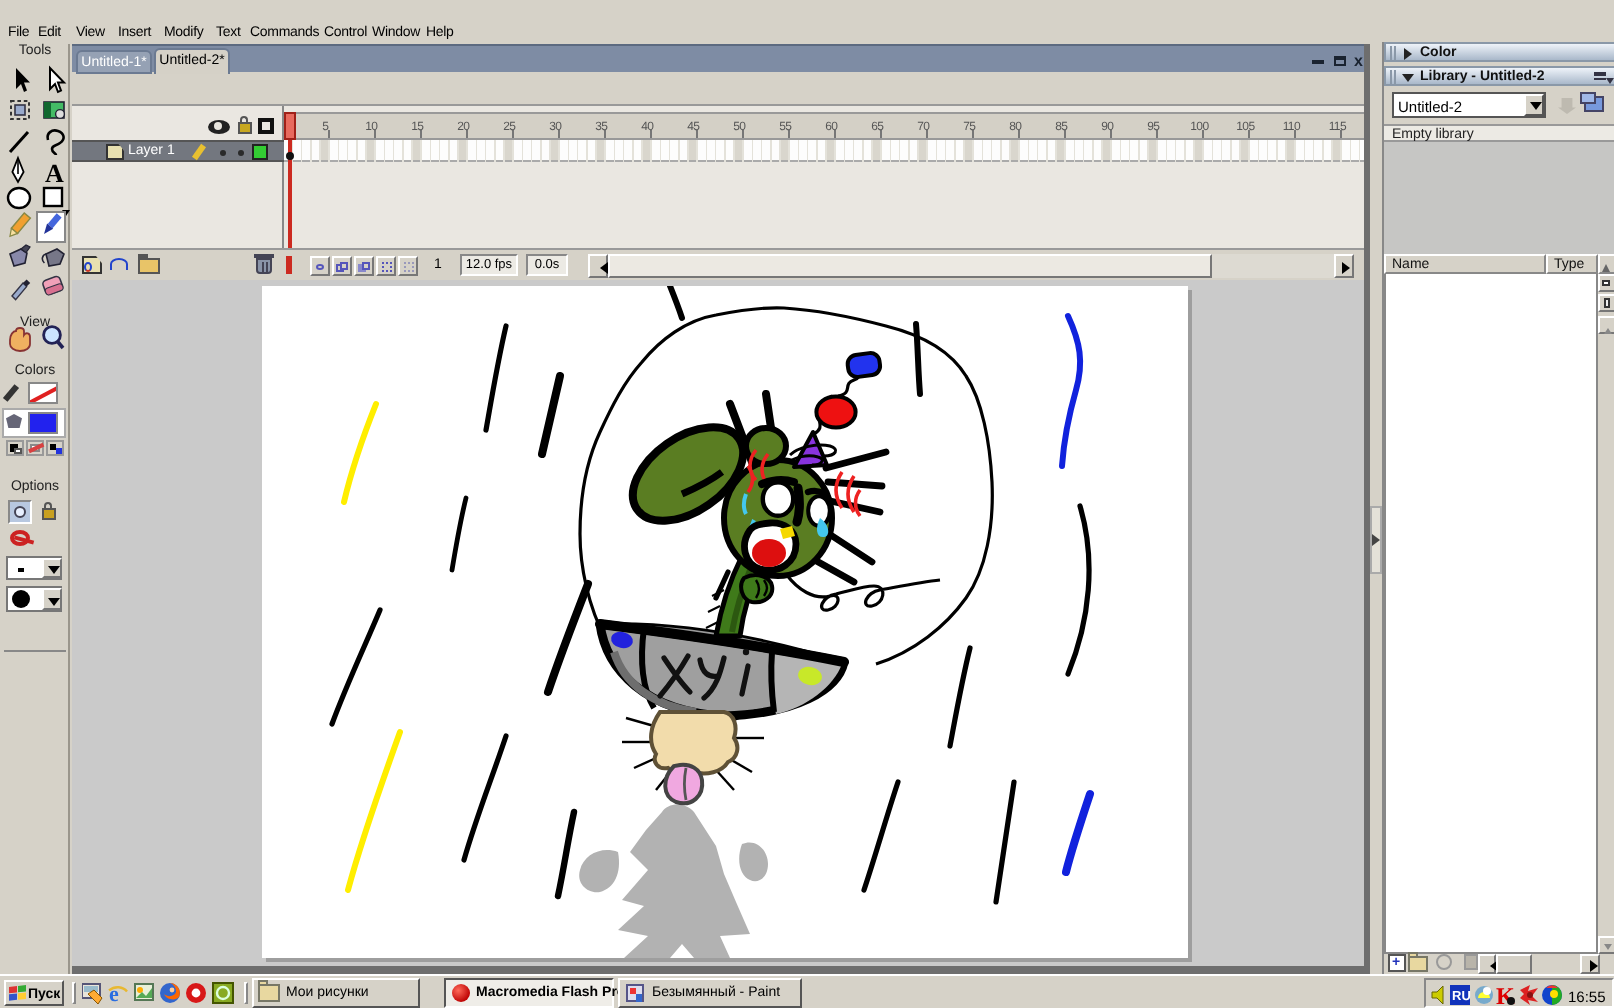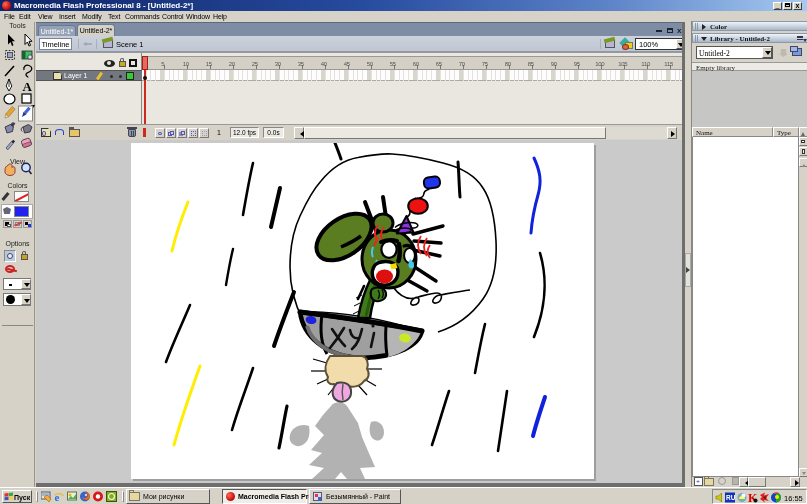--- a/index.html
+++ b/index.html
@@ -5,30 +5,20 @@
 * { margin:0; padding:0; box-sizing:border-box; }
 html,body { width:807px; height:504px; overflow:hidden; background:#d6d2c8; font-family:"Liberation Sans", sans-serif; }
 .abs { position:absolute; }
 #app { position:relative; width:807px; height:504px; }
 .ttext { color:#fff; font-weight:bold; font-size:8.5px; }
 </style>
 </head>
 <body>
 <div id="app">
 
-<div class="abs" id="titlebar" style="left:0;top:0;width:807px;height:11px;background:linear-gradient(90deg,#0e2568 0%,#274b9e 45%,#5c82c8 75%,#a6caf0 100%);">
-  <div class="abs" style="left:2px;top:1px;width:9px;height:9px;border-radius:50%;background:radial-gradient(circle at 35% 35%, #ff6a5a, #c00606 70%);"></div>
-  <div class="abs ttext" style="left:14px;top:1px;font-size:8px;">Macromedia Flash Professional 8 - [Untitled-2*]</div>
-
-  <div class="abs" style="left:773px;top:2px;width:9px;height:8px;background:#d6d2c8;border:1px solid;border-color:#fff #404040 #404040 #fff;font-size:7px;line-height:4px;text-align:center;color:#000;">_</div>
-  <div class="abs" style="left:783px;top:2px;width:9px;height:8px;background:#d6d2c8;border:1px solid;border-color:#fff #404040 #404040 #fff;">
-        <div class="abs" style="left:1px;top:0px;width:5px;height:4px;border:1px solid #000;border-top-width:2px;"></div>
-      </div>
-  <div class="abs" style="left:793px;top:2px;width:9px;height:8px;background:#d6d2c8;border:1px solid;border-color:#fff #404040 #404040 #fff;font-size:7px;line-height:6px;text-align:center;color:#000;font-weight:bold;">x</div>
-</div>
 
 <div class="abs" style="left:0;top:11px;width:807px;height:11px;background:#d6d2c8;font-size:7px;color:#000;letter-spacing:-0.15px;">
   <span class="abs" style="left:4px;top:2px;">File</span>
   <span class="abs" style="left:19px;top:2px;">Edit</span>
   <span class="abs" style="left:38px;top:2px;">View</span>
   <span class="abs" style="left:59px;top:2px;">Insert</span>
   <span class="abs" style="left:82px;top:2px;">Modify</span>
   <span class="abs" style="left:108px;top:2px;">Text</span>
   <span class="abs" style="left:125px;top:2px;">Commands</span>
   <span class="abs" style="left:162px;top:2px;">Control</span>
@@ -139,44 +129,20 @@
 
 <div class="abs" style="left:36px;top:22px;width:647px;height:14px;background:#7e8ca4;border-top:1px solid #5c6a80;">
   <div class="abs" style="left:2px;top:2px;width:38px;height:12px;background:#95a1b4;border-radius:3px 3px 0 0;border:1px solid #6b7a92;color:#fff;font-size:7px;text-align:center;line-height:11px;">Untitled-1*</div>
   <div class="abs" style="left:41px;top:1px;width:38px;height:13px;background:#d5d1c7;border-radius:3px 3px 0 0;border:1px solid #6b7a92;border-bottom:none;color:#000;font-size:7px;text-align:center;line-height:12px;">Untitled-2*</div>
 
   <div class="abs" style="left:620px;top:7px;width:6px;height:2px;background:#1a2330;"></div>
   <div class="abs" style="left:631px;top:5px;width:6px;height:5px;border:1px solid #1a2330;border-top-width:2px;"></div>
   <div class="abs" style="left:641px;top:4px;color:#1a2330;font-size:8px;font-weight:bold;line-height:7px;">x</div>
 </div>
 
-<div class="abs" style="left:36px;top:36px;width:647px;height:16px;background:linear-gradient(#ccd2dc,#bfc6d2);border-bottom:1px solid #8e99a8;">
-  <div class="abs" style="left:3px;top:2px;width:33px;height:12px;background:#fff;border:1px solid #7a8494;font-size:7.5px;text-align:center;line-height:11px;color:#000;">Timeline</div>
-  <div class="abs" style="left:42px;top:3px;width:1px;height:10px;background:#a8b0bc;"></div>
-  <div class="abs" style="left:47px;top:6px;width:9px;height:4px;background:#9aa4b2;clip-path:polygon(0 50%,40% 0,40% 30%,100% 30%,100% 70%,40% 70%,40% 100%);"></div>
-  <div class="abs" style="left:60px;top:3px;width:1px;height:10px;background:#a8b0bc;"></div>
-
-  <div class="abs" style="left:67px;top:4px;width:10px;height:8px;background:#b8b4d8;border:1px solid #555;"></div>
-  <div class="abs" style="left:66px;top:2px;width:11px;height:4px;background:#7a9a20;transform:rotate(-15deg);"></div>
-  <div class="abs" style="left:80px;top:4px;font-size:7.5px;color:#000;">Scene 1</div>
-
-  <div class="abs" style="left:564px;top:3px;width:1px;height:10px;background:#a8b0bc;"></div>
-  <div class="abs" style="left:569px;top:4px;width:10px;height:8px;background:#b8b4d8;border:1px solid #555;"></div>
-  <div class="abs" style="left:568px;top:2px;width:11px;height:4px;background:#7a9a20;transform:rotate(-15deg);"></div>
-  <div class="abs" style="left:585px;top:3px;width:8px;height:8px;background:#30b0a0;transform:rotate(45deg);"></div>
-  <div class="abs" style="left:589px;top:6px;width:8px;height:7px;background:#e8d020;border:1px solid #776;"></div>
-  <div class="abs" style="left:586px;top:8px;width:7px;height:6px;border-radius:50%;background:#e06828;border:1px solid #833;"></div>
-
-  <div class="abs" style="left:599px;top:2px;width:49px;height:12px;background:#fff;border:1px solid #333;">
-    <span class="abs" style="left:3px;top:1px;font-size:7.5px;color:#000;">100%</span>
-    <div class="abs" style="left:40px;top:0px;width:8px;height:10px;background:#d6d2c8;border:1px solid;border-color:#fff #555 #555 #fff;">
-          <div class="abs" style="left:1px;top:3px;width:0;height:0;border:3px solid transparent;border-top:4px solid #000;"></div>
-        </div>
-  </div>
-</div>
 
 <div class="abs" id="timeline" style="left:36px;top:52px;width:647px;height:88px;background:#eae7e1;border-top:1px solid #999;">
 
   <div class="abs" style="left:0;top:0;width:106px;height:88px;border-right:1px solid #888;">
 
     <div class="abs" style="left:68px;top:7px;width:11px;height:7px;border-radius:50%;background:#222;"></div>
     <div class="abs" style="left:71px;top:8px;width:4px;height:4px;border-radius:50%;background:#e8e5de;"></div>
     <div class="abs" style="left:83px;top:8px;width:7px;height:6px;background:#c8a820;border:1px solid #555;"></div>
     <div class="abs" style="left:84px;top:5px;width:4px;height:4px;border:1px solid #555;border-bottom:none;border-radius:3px 3px 0 0;"></div>
     <div class="abs" style="left:93px;top:6px;width:8px;height:8px;border:2px solid #111;"></div>
@@ -418,21 +384,21 @@
 
 <div class="abs" style="left:682px;top:22px;width:3px;height:464px;background:#6e6e6e;"></div>
 <div class="abs" style="left:36px;top:483px;width:649px;height:4px;background:#6e6e6e;"></div>
 
 <div class="abs" style="left:685px;top:22px;width:6px;height:465px;background:#d6d2c8;">
   <div class="abs" style="left:0;top:231px;width:6px;height:34px;background:#e4e1d8;border:1px solid #aaa;">
         <div class="abs" style="left:0px;top:13px;width:0;height:0;border:3px solid transparent;border-left:4px solid #444;"></div>
       </div>
 </div>
 
-<div class="abs" id="library" style="left:691px;top:21px;width:116px;height:466px;background:#d6d2c8;border-left:1px solid #888;font-family:Liberation Serif, serif;">
+<div class="abs" id="library" style="left:691px;top:21px;width:116px;height:466px;background:#d6d2c8;border-left:1px solid #888;">
 
   <div class="abs" style="left:0;top:0;width:116px;height:10px;background:linear-gradient(#eef3f9,#a9b8ca);border:1px solid #8a98a8;">
     <div class="abs" style="left:2px;top:1px;width:1px;height:7px;background:#8a98a8;"></div>
     <div class="abs" style="left:4px;top:1px;width:1px;height:7px;background:#8a98a8;"></div>
     <div class="abs" style="left:9px;top:2px;width:0;height:0;border:3px solid transparent;border-left:4px solid #222;"></div>
     <div class="abs" style="left:17px;top:1px;font-size:7px;font-weight:bold;color:#111;">Color</div>
   </div>
 
   <div class="abs" style="left:0;top:12px;width:116px;height:10px;background:linear-gradient(#eef3f9,#a9b8ca);border:1px solid #8a98a8;">
     <div class="abs" style="left:2px;top:1px;width:1px;height:7px;background:#8a98a8;"></div>

